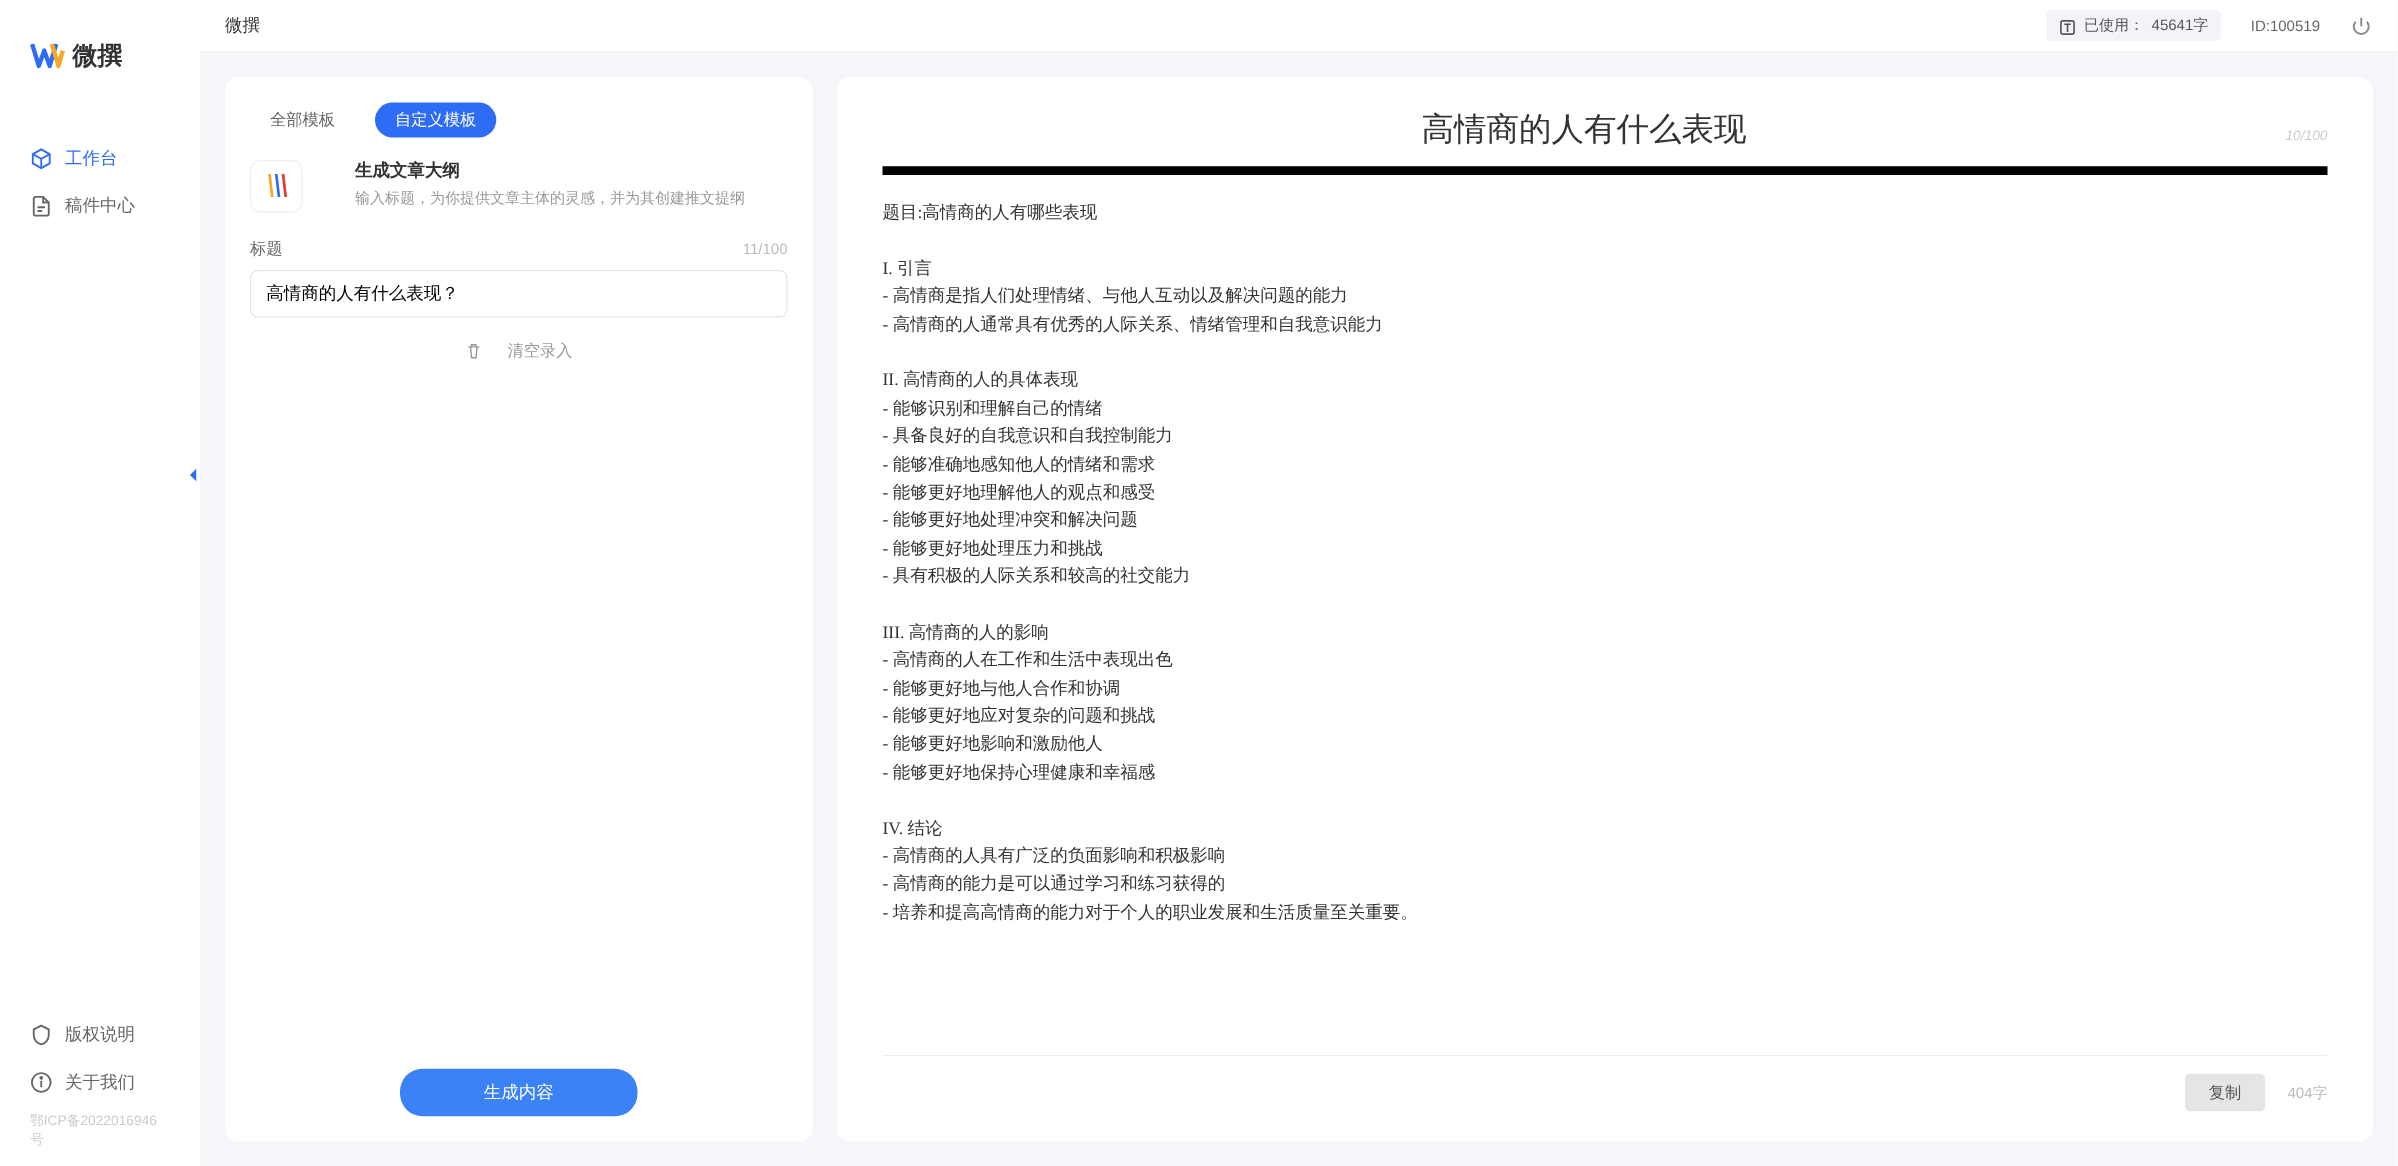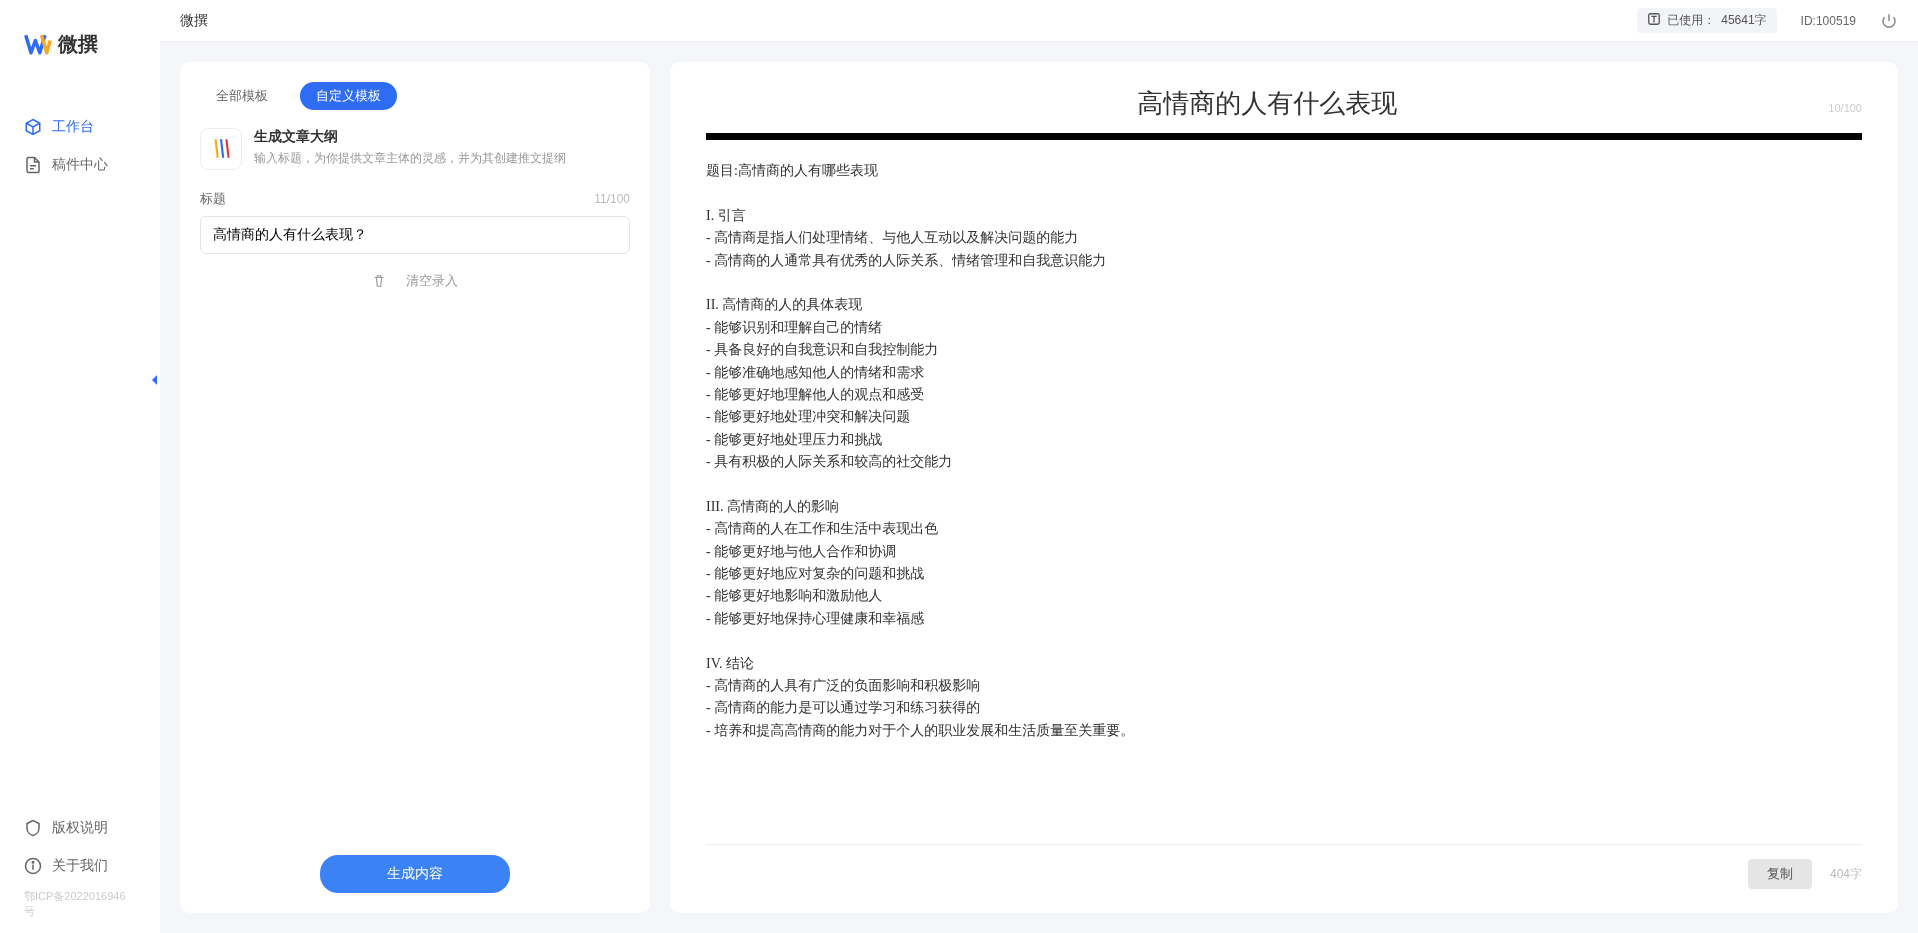--- a/index.html
+++ b/index.html
@@ -15,50 +15,50 @@
 .nav-item.active { color: #2e6cf6; }
 .nav-item svg { width: 18px; height: 18px; }
 .sidebar-bottom { padding-bottom: 10px; }
 .sidebar-footer { font-size: 11px; color: #ccc; padding: 4px 24px; }
 .collapse-arrow { position: absolute; right: -2px; top: 370px; width: 16px; height: 20px; display:flex; align-items:center; justify-content:center; cursor:pointer; }
 
 .main { flex: 1; display: flex; flex-direction: column; }
 .topbar { height: 42px; background: #fff; display: flex; align-items: center; padding: 0 20px; border-bottom: 1px solid #eee; }
 .topbar-title { font-size: 14px; font-weight: 500; color: #333; }
 .topbar-right { margin-left: auto; display: flex; align-items: center; gap: 24px; }
-.usage-chip { display: flex; align-items: flex-start; gap: 6px; background: #f3f4f8; padding: 4px 10px; border-radius: 4px; font-size: 12px; color: #555; }
+.usage-chip { display: flex; align-items: flex-end; gap: 6px; background: #f3f4f8; padding: 4px 10px; border-radius: 4px; font-size: 12px; color: #555; }
 .usage-chip svg { width: 14px; height: 14px; }
 .topbar-id { font-size: 12px; color: #666; }
 .power-icon { width: 18px; height: 18px; cursor: pointer; }
 
 .content { flex: 1; display: flex; gap: 20px; padding: 20px; }
 
 .panel-left { width: 470px; background: #fff; border-radius: 10px; padding: 20px; display: flex; flex-direction: column; }
 .tabs { display: flex; gap: 16px; margin-bottom: 18px; }
 .tab { padding: 5px 16px; border-radius: 14px; font-size: 13px; cursor: pointer; color: #666; }
 .tab.active { background: #2e6cf6; color: #fff; }
 .template-card { display: flex; gap: 12px; margin-bottom: 20px; }
 .template-icon { width: 42px; height: 42px; border-radius: 8px; background: #fff; border: 1px solid #eee; display: flex; align-items: center; justify-content: center; font-size: 20px; }
-.template-info { flex: 1; }
+.template-info { flex: 1; margin-left: 30px; }
 .template-title { font-size: 14px; font-weight: 600; margin-bottom: 4px; }
 .template-desc { font-size: 12px; color: #999; line-height: 1.4; }
 .field-label-row { display: flex; justify-content: space-between; align-items: baseline; margin-bottom: 8px; }
 .field-label { font-size: 13px; color: #666; }
 .field-count { font-size: 12px; color: #bbb; }
 .text-input { width: 100%; border: 1px solid #e3e5eb; border-radius: 6px; padding: 10px 12px; font-size: 14px; outline: none; }
 .clear-row { text-align: center; margin-top: 18px; }
 .clear-btn { display: inline-flex; align-items: center; gap: 20px; font-size: 13px; color: #999; cursor: pointer; background: none; border: none; }
 .clear-btn svg { width: 14px; height: 14px; }
 .panel-left-spacer { flex: 1; }
 .generate-btn { width: 190px; margin: 0 auto; background: #3b82f6; color: #fff; border: none; border-radius: 18px; padding: 10px 0; font-size: 14px; cursor: pointer; }
 
 .panel-right { flex: 1; background: #fff; border-radius: 10px; padding: 24px 36px; display: flex; flex-direction: column; }
 .doc-title-row { display: flex; align-items: baseline; border-bottom: 7px solid #000000; padding-bottom: 12px; margin-bottom: 20px; }
 .doc-title { flex: 1; text-align: center; font-size: 26px; font-family: "SimSun", serif; font-weight: 400; }
-.doc-title-count { font-size: 11px; color: #ccc; }
+.doc-title-count { font-size: 11px; color: #ccc; font-style: italic; }
 .doc-body { flex: 1; font-size: 14px; line-height: 1.6; color: #333; white-space: pre-wrap; font-family: "SimSun", "Microsoft YaHei", serif; }
 .doc-footer { display: flex; justify-content: flex-end; align-items: center; gap: 18px; border-top: 1px solid #eee; padding-top: 14px; margin-top: 10px; }
 .copy-btn { border: 1px solid #e3e5eb; background: #e5e5e5; padding: 5px 18px; border-radius: 4px; font-size: 13px; color: #555; cursor: pointer; }
 .word-count { font-size: 12px; color: #bbb; }
 </style>
 </head>
 <body>
 
 <div class="app">
 

